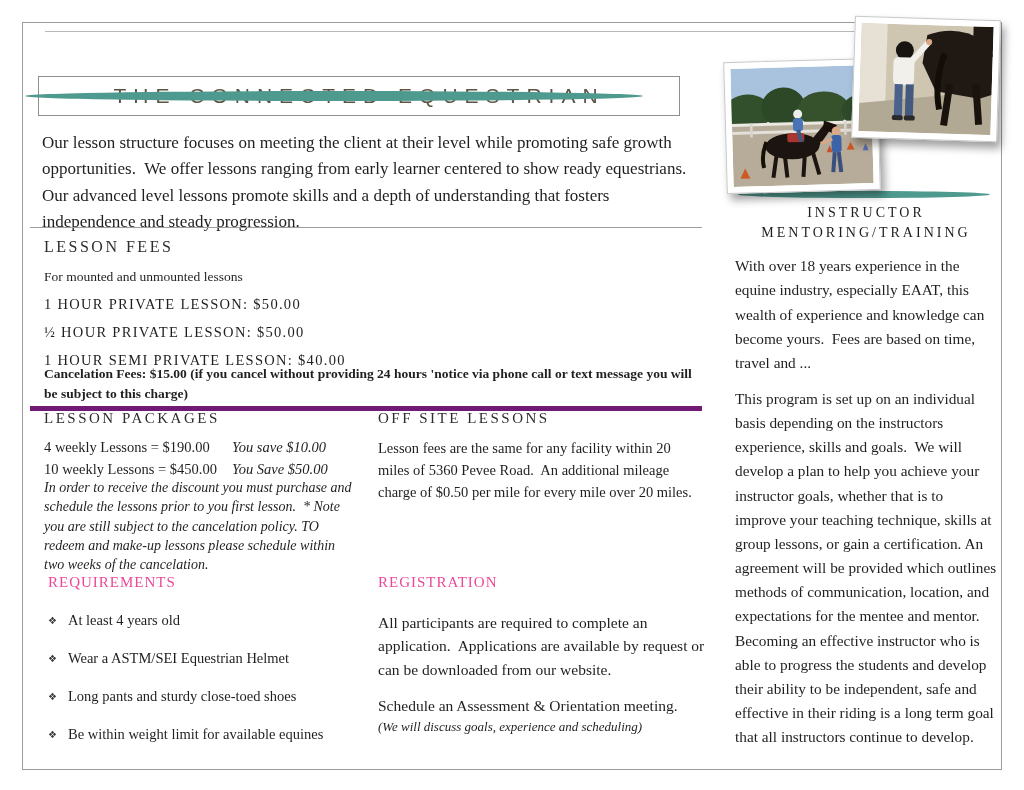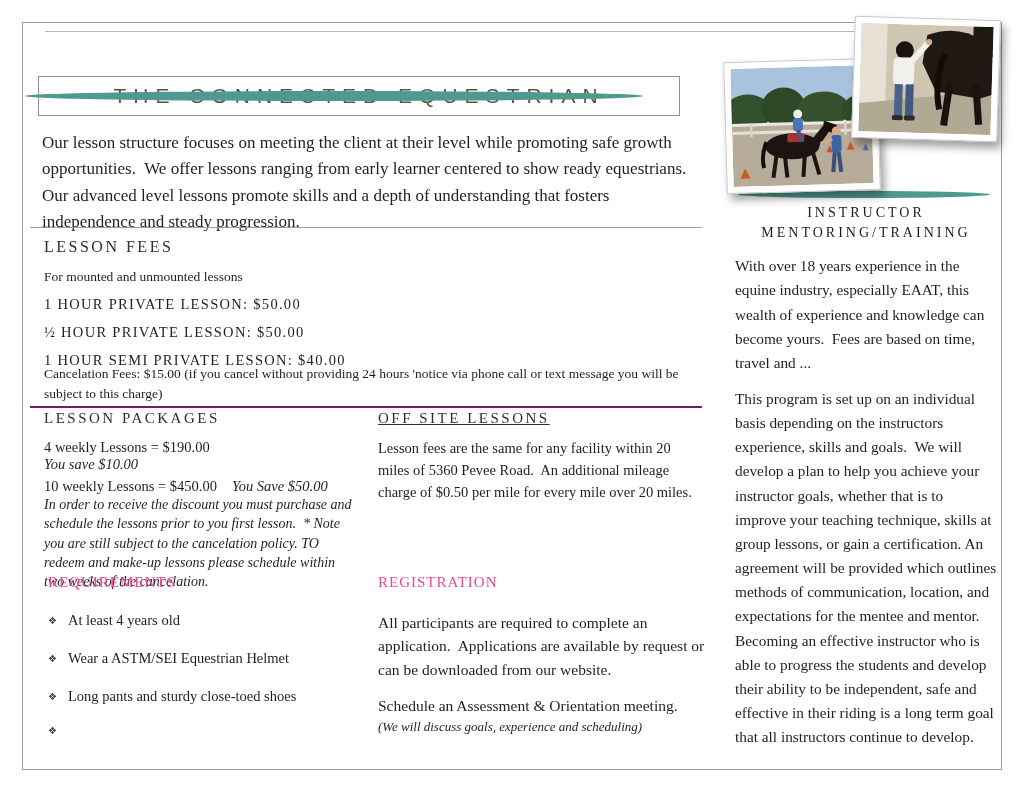--- a/index.html
+++ b/index.html
@@ -18,26 +18,26 @@
   .swoosh2{left:738px;top:191px;width:252px;height:7px;}
   .intro{position:absolute;left:42px;top:113px;width:652px;font-size:17px;line-height:1.55;
         white-space:pre-wrap;}
   .divider{position:absolute;border-top:1px solid #9e9e9e;height:0;}
   .div1{left:30px;top:227px;width:672px;}
   .section-heading{font-size:16px;letter-spacing:2.5px;color:#2e2e2e;font-weight:normal;margin:0;}
   .small-heading{font-size:15px;letter-spacing:1px;color:#ec4899;font-weight:normal;margin:0;}
   #lesson-fees{position:absolute;left:44px;top:238px;width:658px;}
   .fees-sub{font-size:13.5px;margin-top:13px;}
   .fee-item{font-size:14.5px;letter-spacing:1.3px;margin-top:11px;}
-  .cancelation-wrap{position:absolute;left:30px;top:364px;width:672px;border-bottom:2px solid #701a75;
-        padding:0 0 3px 14px;box-sizing:border-box;}
+  .cancelation-wrap{position:absolute;left:30px;top:364px;width:672px;border-bottom:5px solid #701a75;
+        padding:0 0 3px 14px;box-sizing:border-box;font-weight:bold;}
   .cancelation{font-size:13.5px;line-height:1.45;white-space:pre-wrap;}
   #lesson-packages{position:absolute;left:44px;top:410px;width:312px;}
   .pkg-row{display:flex;margin-top:5px;font-size:14.5px;}
-  .pkg-row:first-of-type{margin-top:12px;flex-direction:column;}
+  .pkg-row:first-of-type{margin-top:12px;}
   .pkg-deal{width:188px;}
   .pkg-save{font-style:italic;}
   .pkg-note{font-style:italic;font-size:14px;line-height:1.38;white-space:pre-wrap;}
   #off-site{position:absolute;left:378px;top:410px;width:322px;}
   .offsite-body{margin-top:11px;font-size:14.5px;line-height:1.5;white-space:pre-wrap;}
   #requirements{position:absolute;left:48px;top:574px;width:322px;}
   .req-list{list-style:none;margin:8px 0 0 0;padding:0;}
   .req-item{display:flex;align-items:baseline;margin-top:21px;font-size:14.5px;}
   .req-bullet{font-family:"DejaVu Sans", sans-serif;font-size:10px;color:#3a3a3a;
         margin-right:11px;position:relative;top:-1px;}
@@ -90,41 +90,42 @@
       <span class="pkg-save">You save $10.00</span>
     </div>
     <div class="pkg-row">
       <span class="pkg-deal">10 weekly Lessons = $450.00</span>
       <span class="pkg-save">You Save $50.00</span>
     </div>
     <div class="pkg-note">In order to receive the discount you must purchase and schedule the lessons prior to you first lesson.  * Note you are still subject to the cancelation policy. TO redeem and make-up lessons please schedule within two weeks of the cancelation.</div>
   </div>
 
   <div id="off-site">
-    <h2 class="section-heading" style="font-size:15px;text-decoration:underline;">OFF SITE LESSONS</h2>
+    <h2 class="section-heading" style="font-size:15px;">OFF SITE LESSONS</h2>
     <div class="offsite-body">Lesson fees are the same for any facility within 20 miles of 5360 Pevee Road.  An additional mileage charge of $0.50 per mile for every mile over 20 miles.</div>
   </div>
 
   <div id="requirements">
     <h2 class="small-heading">REQUIREMENTS</h2>
     <ul class="req-list">
       <li class="req-item">
         <span class="req-bullet">❖</span>
         <span>At least 4 years old</span>
       </li>
       <li class="req-item">
         <span class="req-bullet">❖</span>
         <span>Wear a ASTM/SEI Equestrian Helmet</span>
       </li>
       <li class="req-item">
         <span class="req-bullet">❖</span>
         <span>Long pants and sturdy close-toed shoes</span>
       </li>
       <li class="req-item">
         <span class="req-bullet">❖</span>
+        <span>Be within weight limit for available equines</span>
       </li>
     </ul>
   </div>
 
   <div id="registration">
     <h2 class="small-heading">REGISTRATION</h2>
     <div class="reg-p1">All participants are required to complete an application.  Applications are available by request or can be downloaded from our website.</div>
     <div class="reg-p2">Schedule an Assessment &amp; Orientation meeting.</div>
     <div class="reg-p3">(We will discuss goals, experience and scheduling)</div>
   </div>

